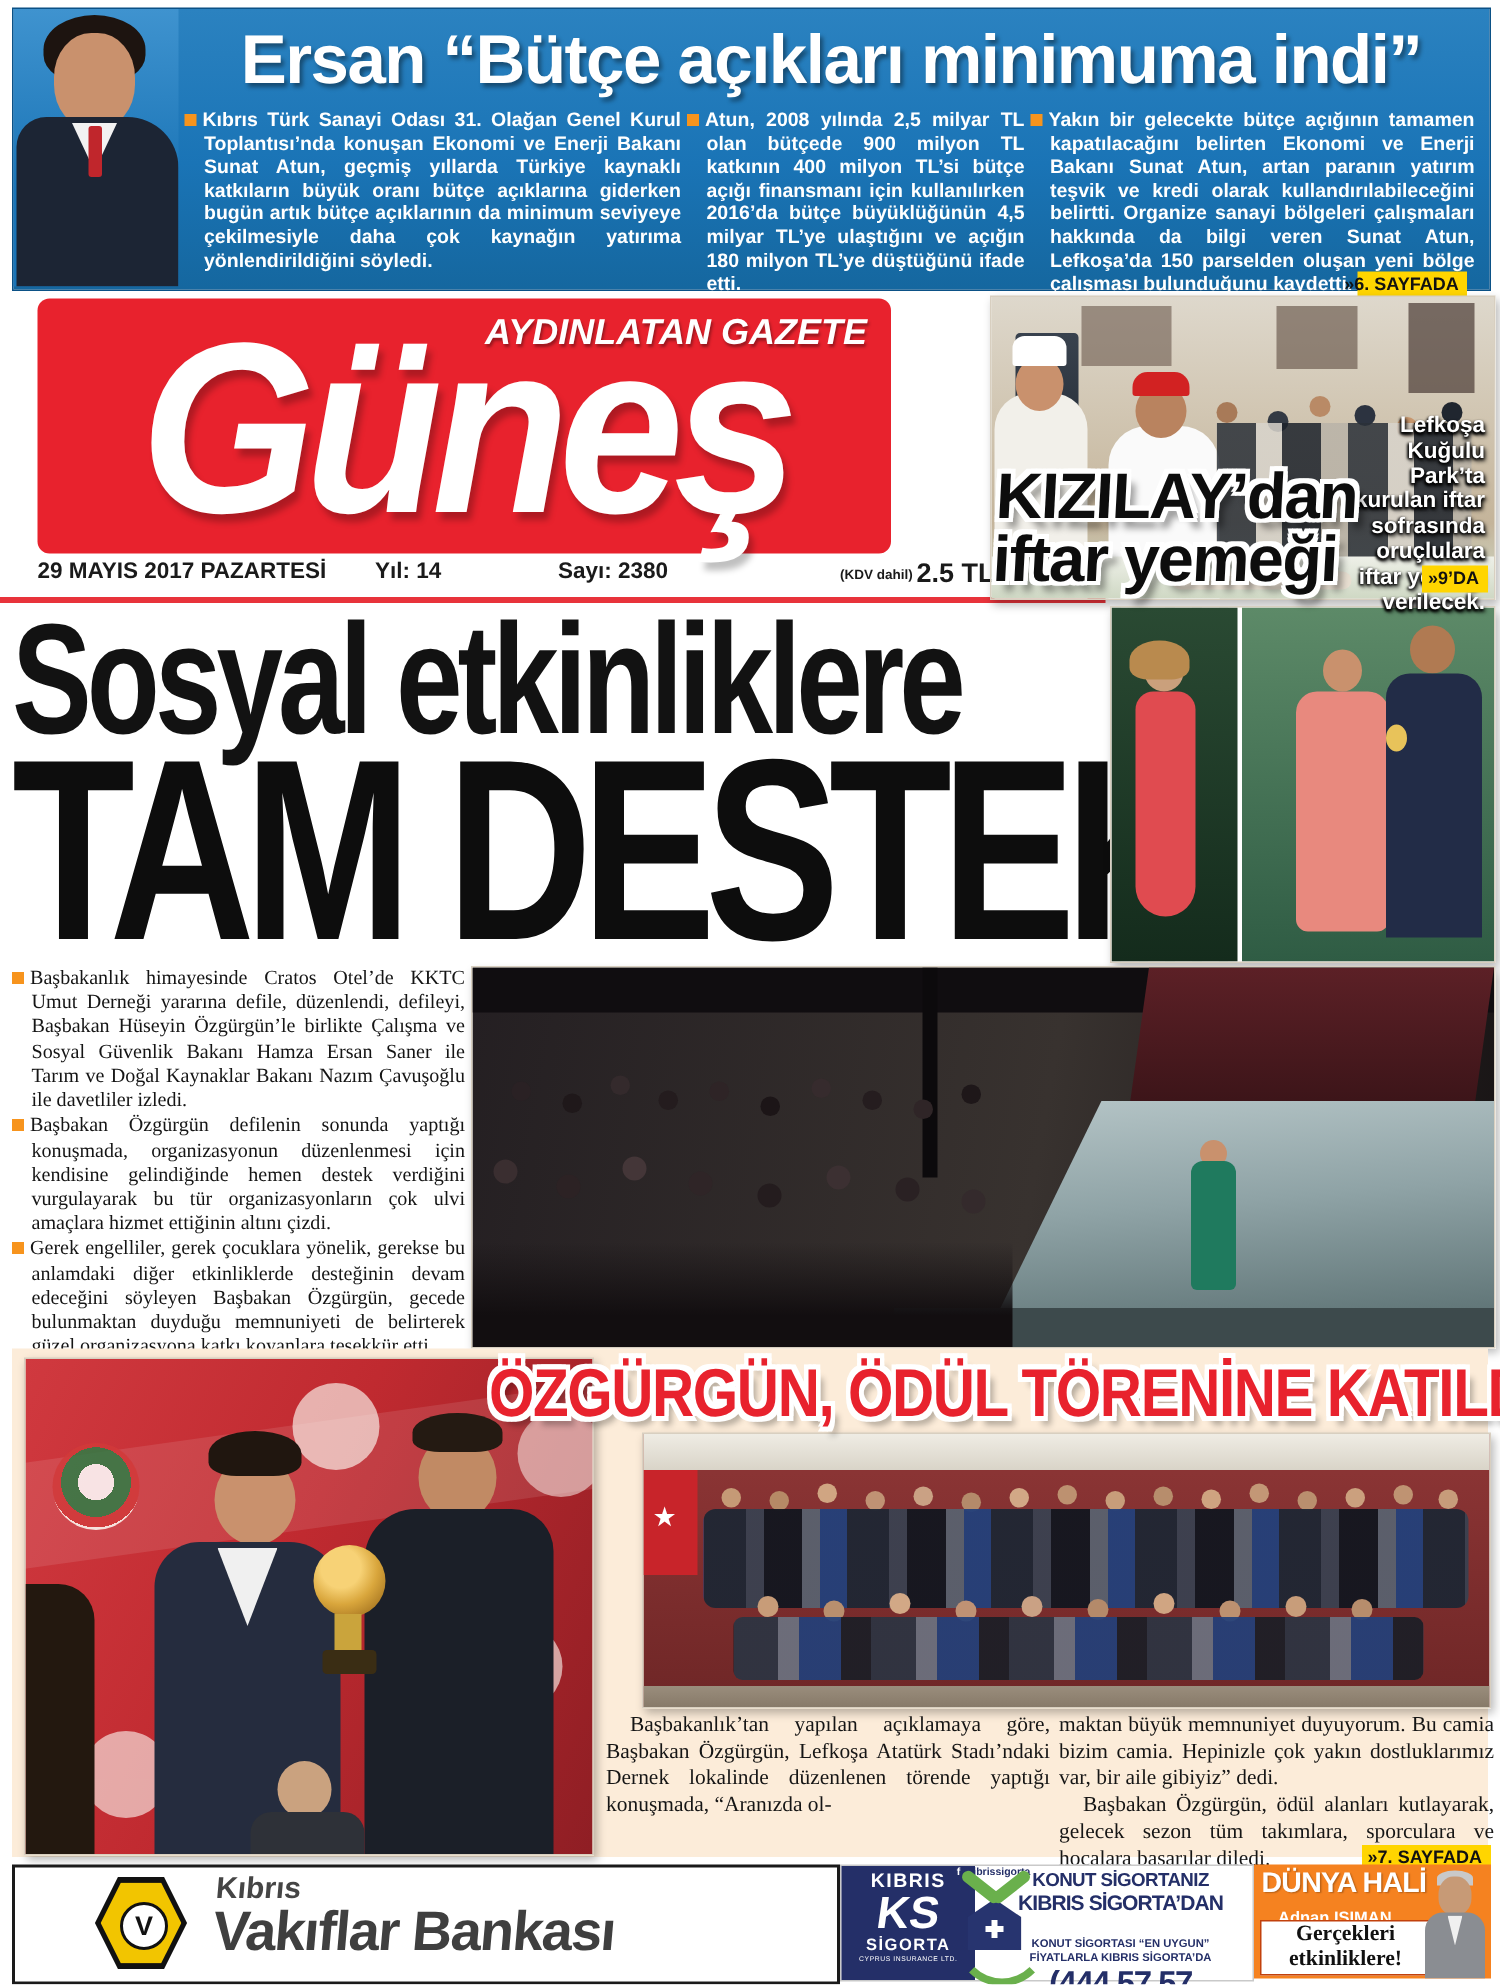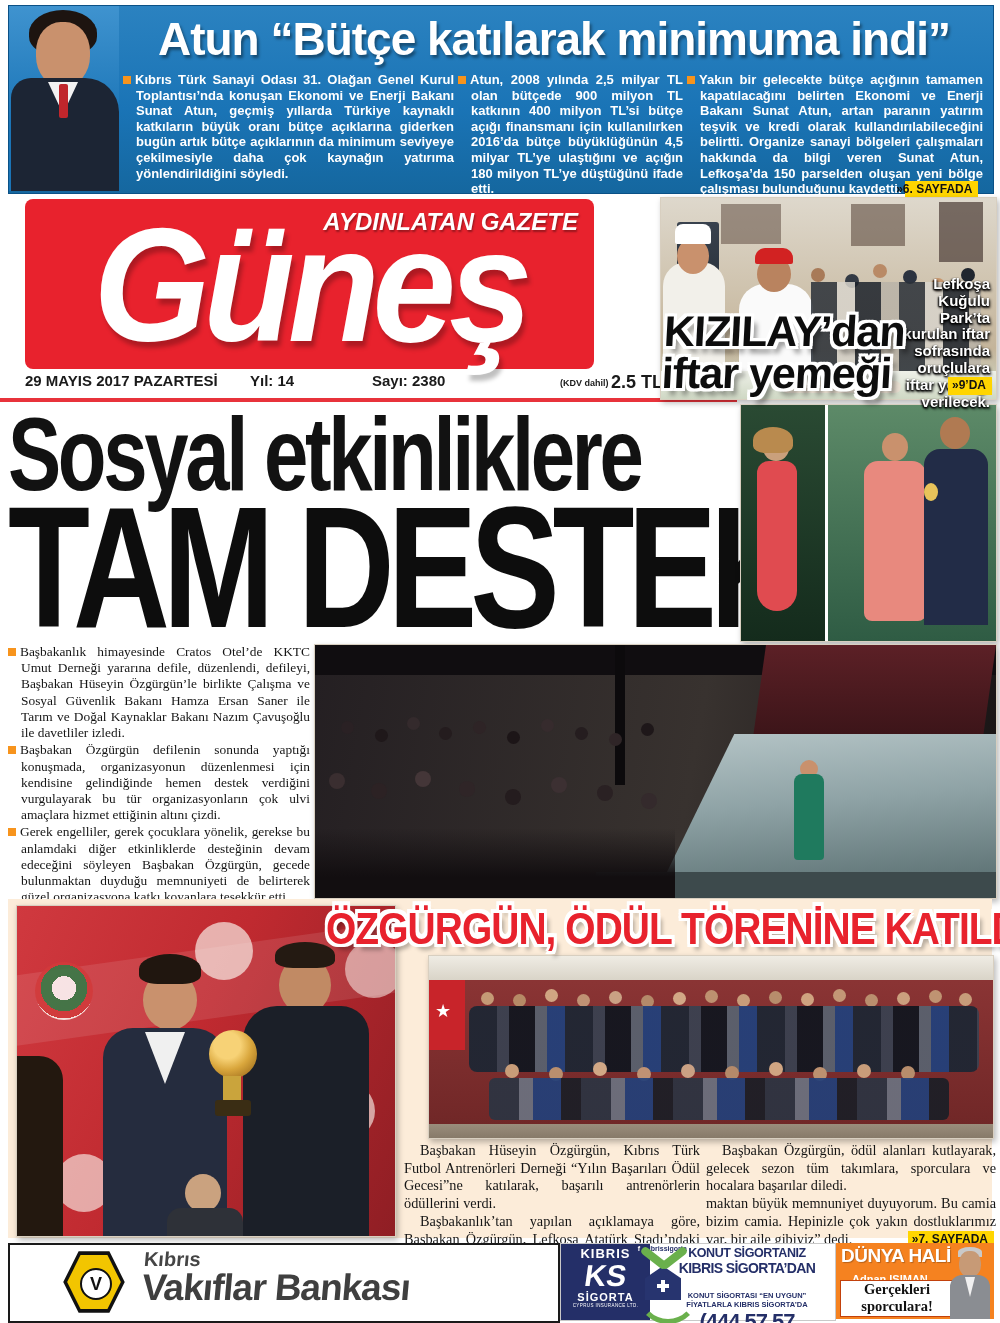--- a/index.html
+++ b/index.html
@@ -74,21 +74,21 @@
   <div class="banner">
 
     <div class="abs" style="left:0;top:0;width:110px;height:185px;overflow:hidden;
          background:linear-gradient(180deg,#3f93cf 0%,#1a74b6 65%);">
       <div class="abs" style="left:20px;top:4px;width:68px;height:46px;background:#1d1410;border-radius:50% 50% 42% 42%;"></div>
       <div class="abs" style="left:27px;top:16px;width:54px;height:64px;background:#c9916d;border-radius:46%;"></div>
       <div class="abs" style="left:2px;top:72px;width:108px;height:113px;background:#1c2534;border-radius:20px 34px 0 0;"></div>
       <div class="abs" style="left:39px;top:76px;width:30px;height:32px;background:#f2f2f2;clip-path:polygon(0 0,100% 0,50% 100%);"></div>
       <div class="abs" style="left:50px;top:78px;width:9px;height:34px;background:#c0262c;border-radius:2px;"></div>
     </div>
-    <h1>Atun “Bütçe katılarak minimuma indi”</h1>
+    <h1>Ersan “Bütçe açıkları minimuma indi”</h1>
     <div class="bcols">
       <p class="bcol" style="flex:0 0 318px;margin:0;"><span class="sq"></span><span>Kıbrıs Türk Sanayi Odası 31. Olağan Genel Kurul Toplantısı’nda konuşan Ekonomi ve Enerji Bakanı Sunat Atun, geçmiş yıllarda Türkiye kaynaklı katkıların büyük oranı bütçe açıklarına giderken bugün artık bütçe açıklarının da minimum seviyeye çekilmesiyle daha çok kaynağın yatırıma yönlendirildiğini söyledi.</span></p>
       <p class="bcol" style="flex:0 0 212px;margin:0;"><span class="sq"></span><span>Atun, 2008 yılında 2,5 milyar TL olan bütçede 900 milyon TL katkının 400 milyon TL’si bütçe açığı finansmanı için kullanılırken 2016’da bütçe büyüklüğünün 4,5 milyar TL’ye ulaştığını ve açığın 180 milyon TL’ye düştüğünü ifade etti.</span></p>
       <p class="bcol" style="flex:1;margin:0;"><span class="sq"></span><span>Yakın bir gelecekte bütçe açığının tamamen kapatılacağını belirten Ekonomi ve Enerji Bakanı Sunat Atun, artan paranın yatırım teşvik ve kredi olarak kullandırılabileceğini belirtti. Organize sanayi bölgeleri çalışmaları hakkında da bilgi veren Sunat Atun, Lefkoşa’da 150 parselden oluşan yeni bölge çalışması bulunduğunu kaydetti.</span>
         <span class="tag">»6. SAYFADA</span></p>
     </div>
   </div>
 
   <div class="redbox">
     <div class="tagline">AYDINLATAN GAZETE</div>
@@ -216,26 +216,25 @@
            background:repeating-linear-gradient(90deg,#1e2633 0 28px,#3a4150 28px 40px,#12161f 40px 66px,#59616e 66px 78px,#23407a 78px 96px);"></div>
       <div class="abs" style="left:76px;top:108px;width:14px;height:14px;border-radius:50%;background:#c89c78;
            box-shadow:44px 3px 0 #b98f6e,88px -2px 0 #d2a886,132px 3px 0 #c09274,176px 0 0 #caa184,220px 2px 0 #b48a6a,
                       264px -2px 0 #d0a582,308px 3px 0 #bd9170,352px 0 0 #c89d7a,396px 2px 0 #b78d6c;"></div>
       <div class="abs" style="left:60px;top:122px;width:460px;height:42px;border-radius:6px;opacity:.92;
            background:repeating-linear-gradient(90deg,#2b3442 0 30px,#6b7280 30px 44px,#22407a 44px 72px,#1a1e26 72px 92px);"></div>
       <div class="abs" style="left:0;bottom:0;width:564px;height:14px;background:linear-gradient(180deg,#9a8d7c,#877a69);"></div>
     </div>
 
     <div class="fcol" style="left:396px;width:296px;">
-      <p>Başbakan Hüseyin Özgürgün, Kıbrıs Türk Futbol Antrenörleri Derneği “Yılın Başarıları Ödül Gecesi”ne katılarak, başarılı antrenörlerin ödüllerini verdi.</p>
       <p>Başbakanlık’tan yapılan açıklamaya göre, Başbakan Özgürgün, Lefkoşa Atatürk Stadı’ndaki Dernek lokalinde düzenlenen törende yaptığı konuşmada, “Aranızda ol-</p>
     </div>
     <div class="fcol" style="left:698px;width:290px;">
+      <p style="text-indent:0;">maktan büyük memnuniyet duyuyorum. Bu camia bizim camia. Hepinizle çok yakın dostluklarımız var, bir aile gibiyiz” dedi.</p>
       <p>Başbakan Özgürgün, ödül alanları kutlayarak, gelecek sezon tüm takımlara, sporculara ve hocalara başarılar diledi.</p>
-      <p style="text-indent:0;">maktan büyük memnuniyet duyuyorum. Bu camia bizim camia. Hepinizle çok yakın dostluklarımız var, bir aile gibiyiz” dedi.</p>
       <div style="text-align:right;margin-top:-18px;padding-right:2px;">
         <span class="tag">»7. SAYFADA</span>
       </div>
     </div>
   </div>
 
   <div class="ad" style="left:8px;width:548px;background:#fff;border:2px solid #1a1a1a;">
     <div class="abs" style="left:52px;top:5px;width:64px;height:64px;background:#111;
          clip-path:polygon(26% 2%,74% 2%,98% 50%,74% 98%,26% 98%,2% 50%);">
       <div class="abs" style="left:4px;top:4px;width:56px;height:56px;background:#f2c500;
@@ -277,21 +276,21 @@
       </div>
     </div>
   </div>
 
   <div class="ad" style="left:836px;width:158px;background:#f58220;">
     <div class="abs" style="left:5px;top:2px;color:#fff;font-weight:bold;font-size:19px;letter-spacing:-.5px;white-space:nowrap;
          text-shadow:1px 1px 1px rgba(0,0,0,.25);">DÜNYA HALİ</div>
     <div class="abs" style="left:16px;top:30px;color:#fff;font-weight:bold;font-size:11px;">Adnan IŞIMAN</div>
     <div class="quotebox">
       <div>Gerçekleri</div>
-      <div>sporculara!</div>
+      <div>etkinliklere!</div>
     </div>
     <span class="tag abs" style="left:119px;top:56px;font-size:10px;padding:0 4px;">5TE</span>
     <div class="abs" style="right:2px;top:0;width:44px;height:76px;overflow:hidden;">
       <div class="abs" style="left:10px;top:4px;width:24px;height:10px;background:#c9c9c9;border-radius:50% 50% 0 0;"></div>
       <div class="abs" style="left:11px;top:8px;width:22px;height:26px;background:#c79a76;border-radius:45%;"></div>
       <div class="abs" style="left:2px;top:32px;width:40px;height:44px;background:#8a8d92;border-radius:12px 12px 0 0;"></div>
       <div class="abs" style="left:17px;top:34px;width:10px;height:20px;background:#f0f0f0;clip-path:polygon(0 0,100% 0,50% 100%);"></div>
     </div>
   </div>
 

